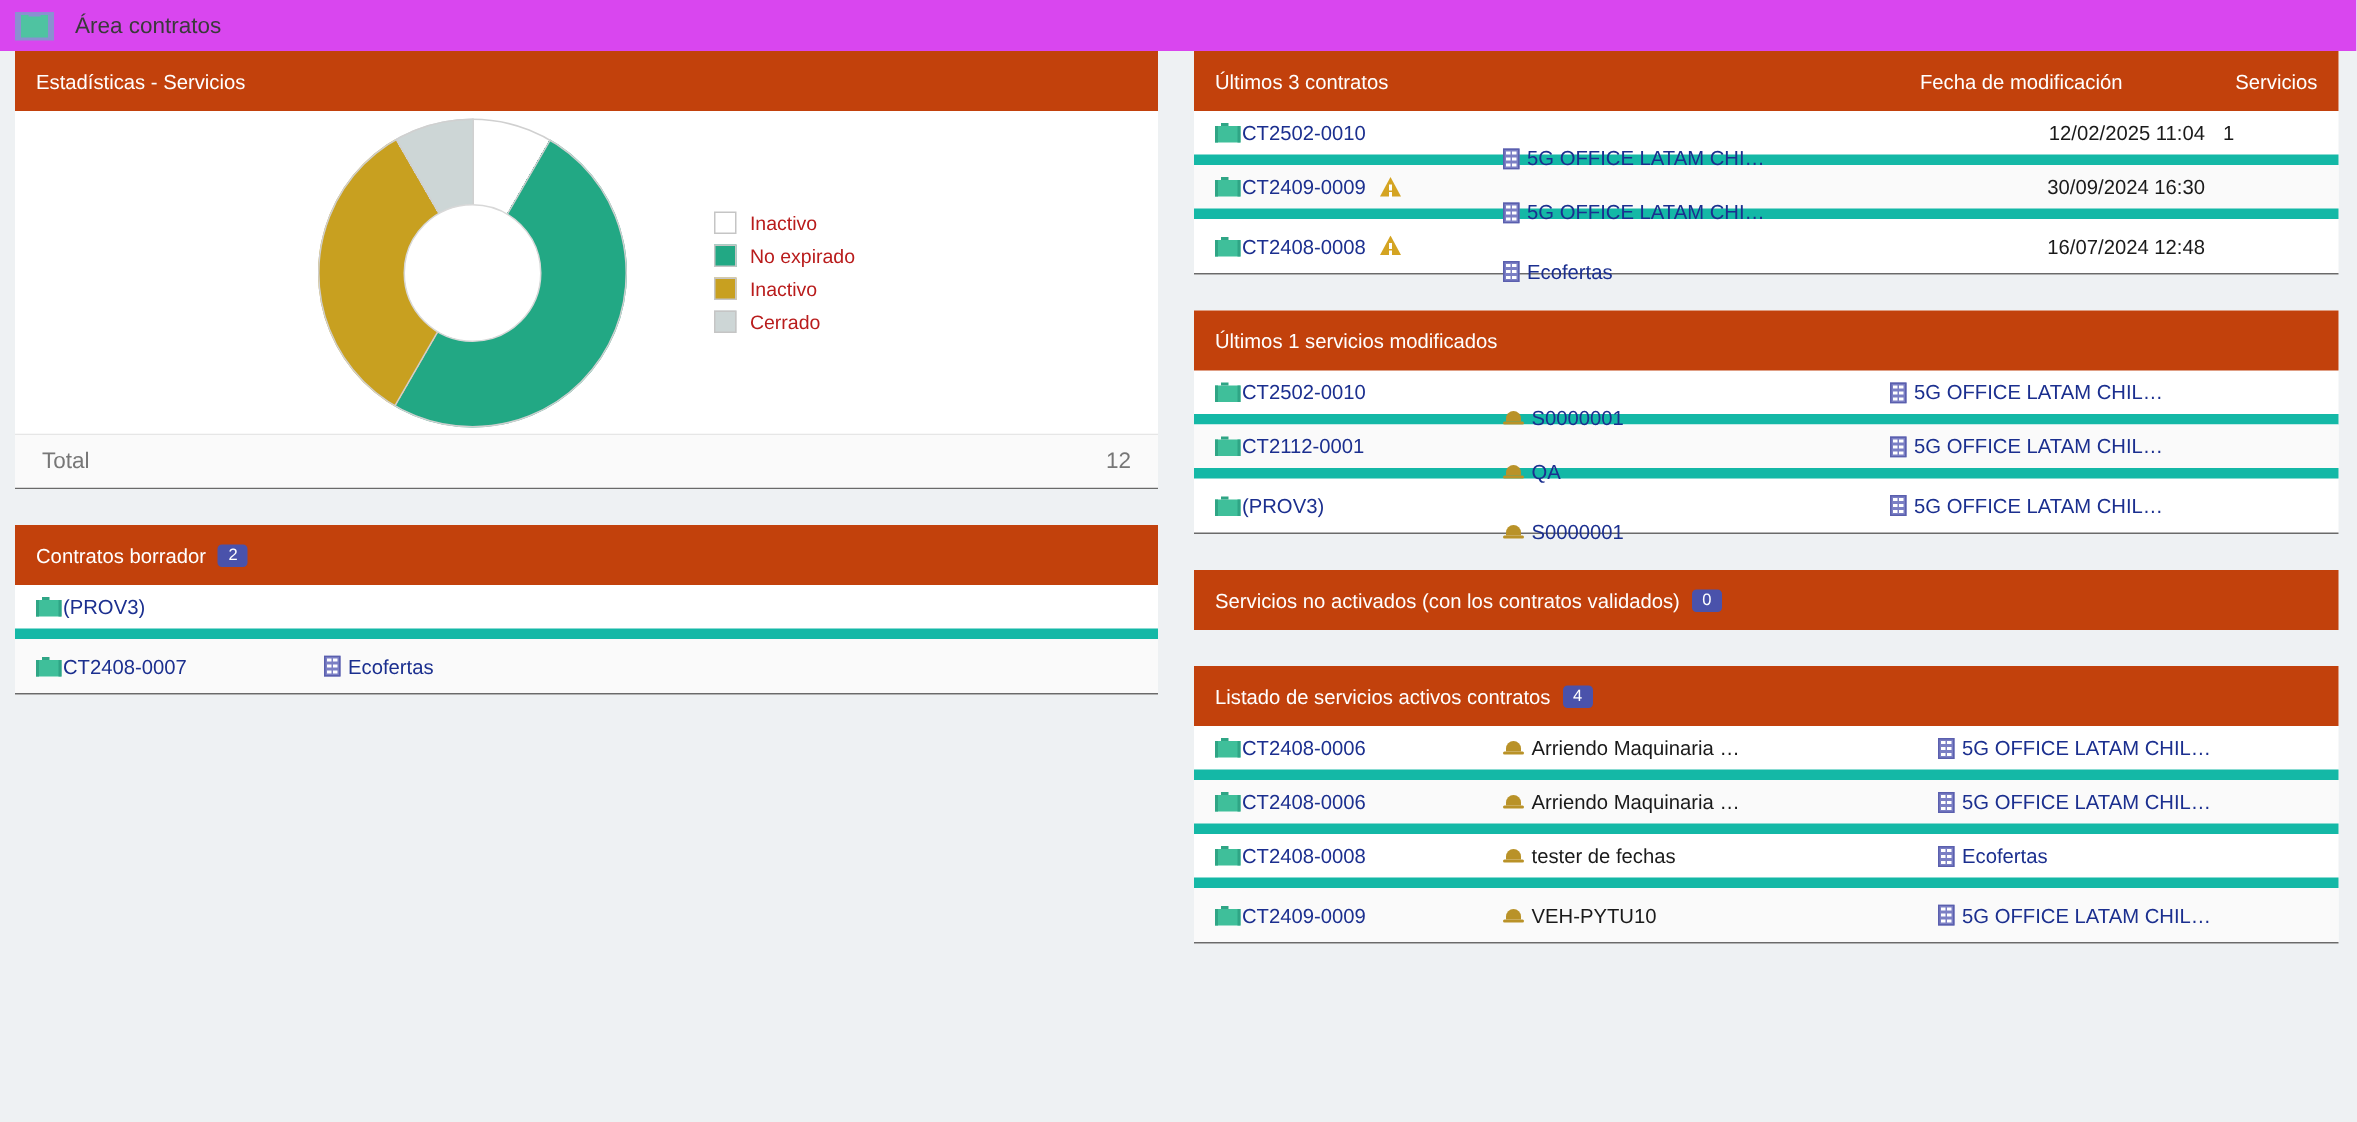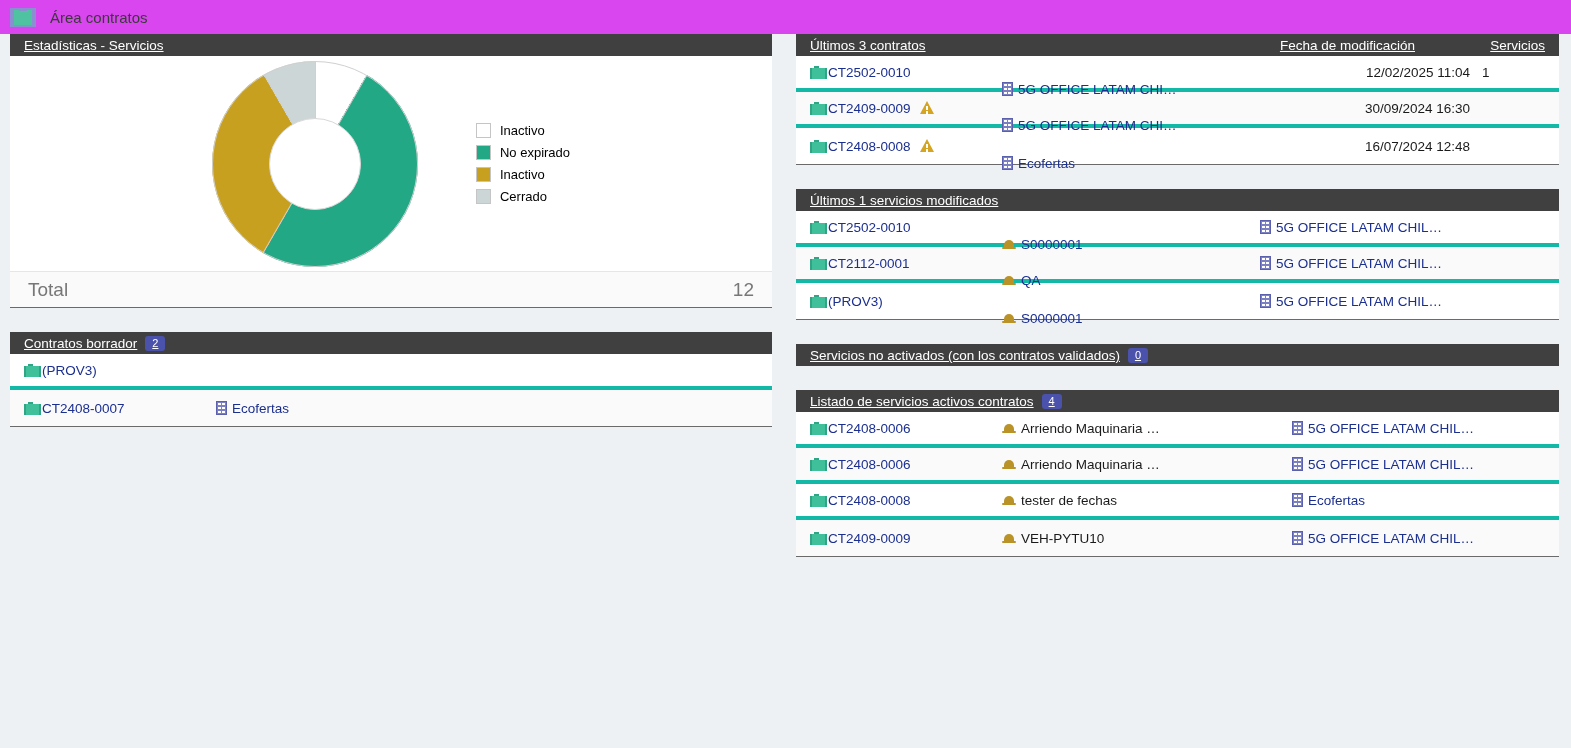--- a/index.html
+++ b/index.html
@@ -57,28 +57,27 @@
   .col-left  { width: 762px; flex: 0 0 762px; }
   .col-right { width: 763px; flex: 0 0 763px; }
 
   
   .panel {
     background: #ffffff;
     margin-bottom: 24px;
     border-bottom: 1px solid #6a6a6a;
   }
   .panel-header {
-    background: #404040;
+    background: #c2410c;
     color: #ffffff;
     font-size: 13.5px;
-    height: 22px;
+    height: 40px;
     display: flex;
     align-items: center;
     padding: 0 14px;
-    text-decoration: underline;
   }
   .panel-header .ph-title { white-space: nowrap; }
   .badge {
     display: inline-block;
     margin-left: 8px;
     background: #4a52ab;
     color: #ffffff;
     font-size: 11px;
     border-radius: 3px;
     padding: 2px 7px;
@@ -93,21 +92,21 @@
   .ph-col.c-fecha { width: 210px; }
   .ph-col.c-serv  { width: 130px; }
 
   
   .row {
     display: flex;
     align-items: center;
     height: 36px;
     font-size: 13.5px;
     color: #1a1a1a;
-    border-bottom: 4px solid #14b8a6;
+    border-bottom: 7px solid #14b8a6;
     padding: 0 14px;
   }
   .row:nth-child(even) { background: #fafafa; }
   .row:last-child { border-bottom: none; }
   .cell { display: flex; align-items: center; gap: 5px; white-space: nowrap; overflow: hidden; }
   .cell.link { color: #1b2f8f; }
   .c1 { width: 192px; flex: 0 0 192px; }
   .c2 { width: 258px; flex: 0 0 258px; margin-top: 34px; }
   .c2w { width: 290px; flex: 0 0 290px; }
   .c3 { width: 210px; flex: 0 0 210px; text-align: right; justify-content: flex-start; color:#1a1a1a; }
@@ -201,30 +200,30 @@
   .sep {
     position:absolute; left:50%; top:50%;
     width:1px; height:103px;
     background:#d0d0d0;
     transform-origin: 0 0;
   }
   .legend {
     margin-left: 58px;
     display: flex; flex-direction: column; gap: 7px;
   }
-  .legend-item { display:flex; align-items:center; gap:9px; font-size:13px; color:#000000; }
+  .legend-item { display:flex; align-items:center; gap:9px; font-size:13px; color:#b91c1c; }
   .sw { width:15px; height:15px; border:1px solid #c5c5c5; flex:0 0 auto; }
 
   .chart-footer {
     display:flex; align-items:center;
     height: 36px;
     padding: 0 18px;
     background: #fafafa;
     border-top: 1px solid #e6e6e6;
-    font-size: 19px;
+    font-size: 15px;
     color: #777;
   }
   .chart-footer .total-val { margin-left:auto; }
 </style>
 </head>
 <body>
 
 <div class="topbar">
   <span class="app-icon">
       <span class="case"></span>

